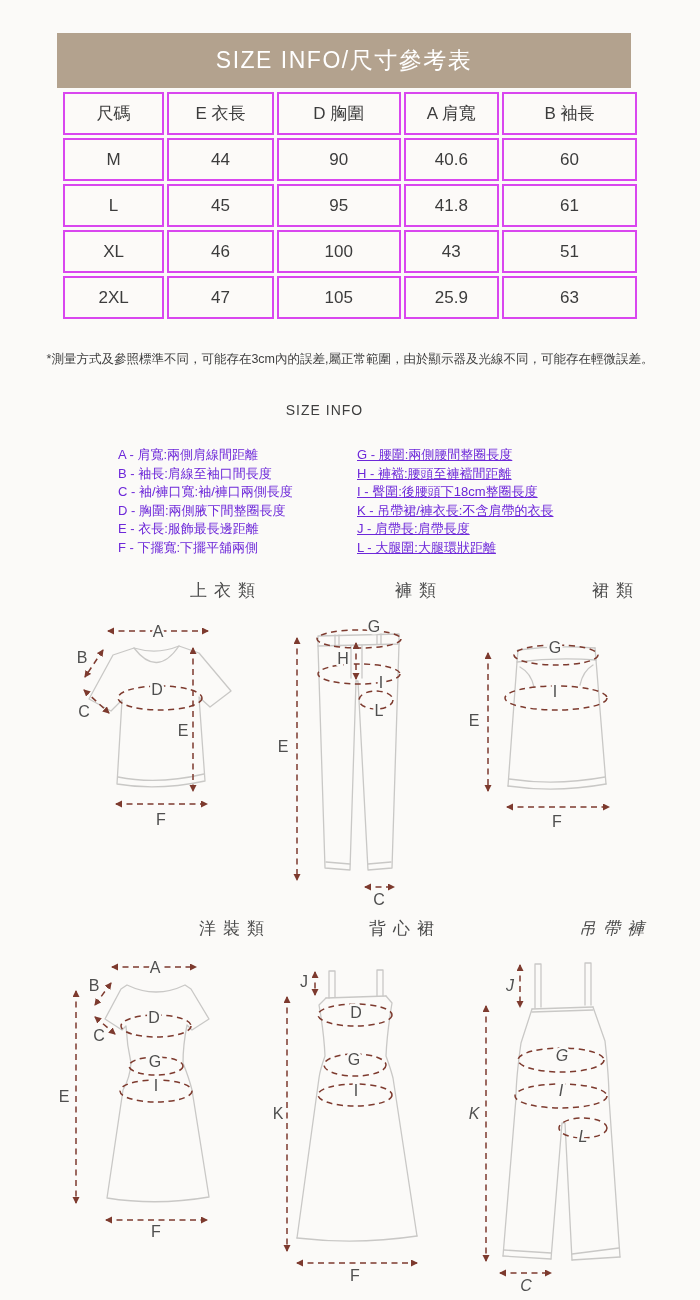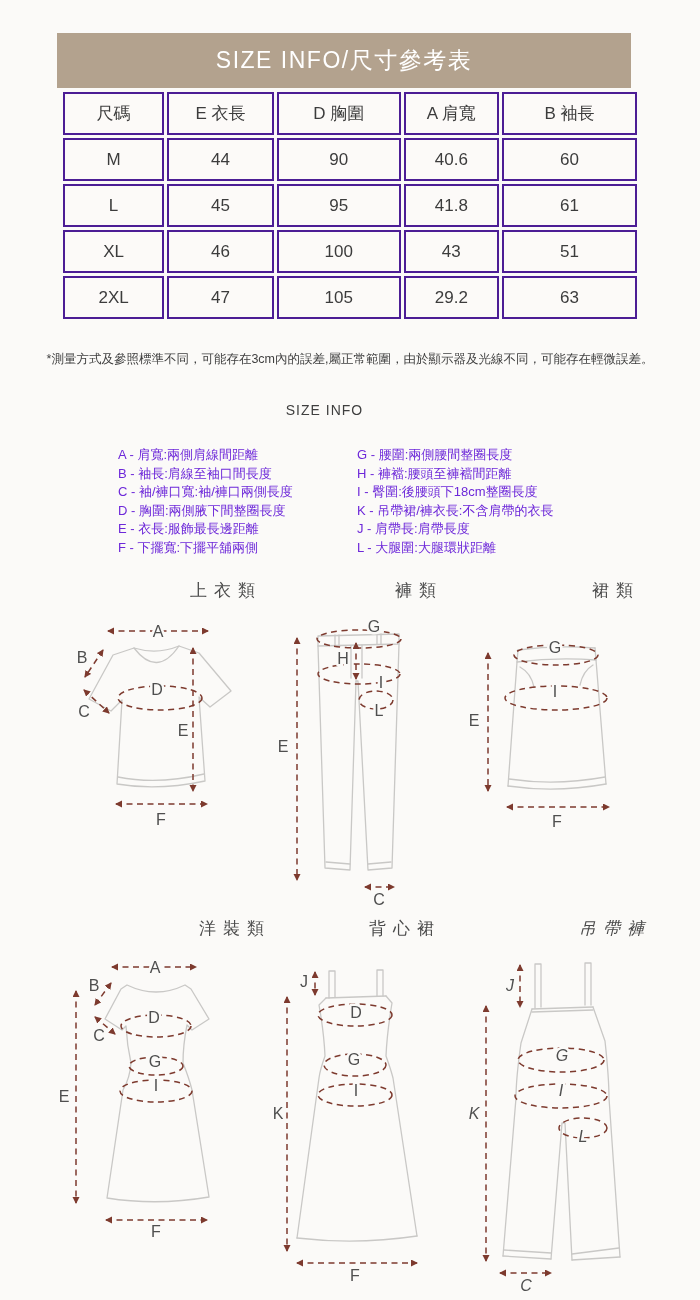--- a/index.html
+++ b/index.html
@@ -5,32 +5,32 @@
   * { box-sizing: border-box; }
   body { margin:0; background:#fbfaf8; font-family:"Liberation Sans","DejaVu Sans",sans-serif; color:#3c3c3c; }
   .sheet { position:relative; width:700px; height:1300px; margin:0 auto; background:#fbfaf8; overflow:hidden; }
 
   .title-bar { position:absolute; left:57px; top:33px; width:574px; height:55px;
     background:#b3a28e; color:#ffffff; font-size:23px; letter-spacing:1.5px;
     display:flex; align-items:center; justify-content:center; }
 
   .size-table { position:absolute; left:60px; top:89px; width:580px;
     border-collapse:separate; border-spacing:3px; table-layout:fixed; }
-  .size-table th, .size-table td { border:2px solid #4c1d95; background:#fcfaf8;
+  .size-table th, .size-table td { border:2px solid #d946ef; background:#fcfaf8;
     height:43px; text-align:center; vertical-align:middle; font-size:17px;
     font-weight:normal; color:#3c3c3c; padding:0; }
 
   .disclaimer { position:absolute; top:351px; left:0; width:700px; text-align:center;
     font-size:12.5px; color:#3f3f3f; white-space:nowrap; }
 
   .legend-title { position:absolute; top:402px; left:0; width:649px; text-align:center;
     font-size:14px; letter-spacing:1px; color:#3f3f3f; }
   .legend { position:absolute; top:446px; left:118px; display:flex; }
   .legend-col { width:239px; font-size:13px; line-height:18.6px; color:#6d28d9; }
-  .legend-col.right { width:auto; }
+  .legend-col.right { width:auto;text-decoration:underline; }
   .legend-item { white-space:nowrap; }
 
   .fig { position:absolute; text-align:right; }
   .fig-title { font-size:17px; letter-spacing:7px; padding-left:7px; color:#4a4a4a;
     line-height:26px; margin-bottom:6px; white-space:nowrap; }
   .fig svg { display:block; margin:0 auto; }
 
   #fig-tops     { left:57px;  top:578px; width:205px; }
   #fig-pants    { left:258px; top:578px; width:185px; }
   #fig-skirt    { left:452px; top:578px; width:188px; }
@@ -88,21 +88,21 @@
         <td>XL</td>
         <td>46</td>
         <td>100</td>
         <td>43</td>
         <td>51</td>
       </tr>
       <tr>
         <td>2XL</td>
         <td>47</td>
         <td>105</td>
-        <td>29.2</td>
+        <td>25.9</td>
         <td>63</td>
       </tr>
     </tbody>
   </table>
 
   <div class="disclaimer">*測量方式及參照標準不同，可能存在3cm內的誤差,屬正常範圍，由於顯示器及光線不同，可能存在輕微誤差。</div>
 
   <div class="legend-title">SIZE INFO</div>
 
   <div class="legend">

